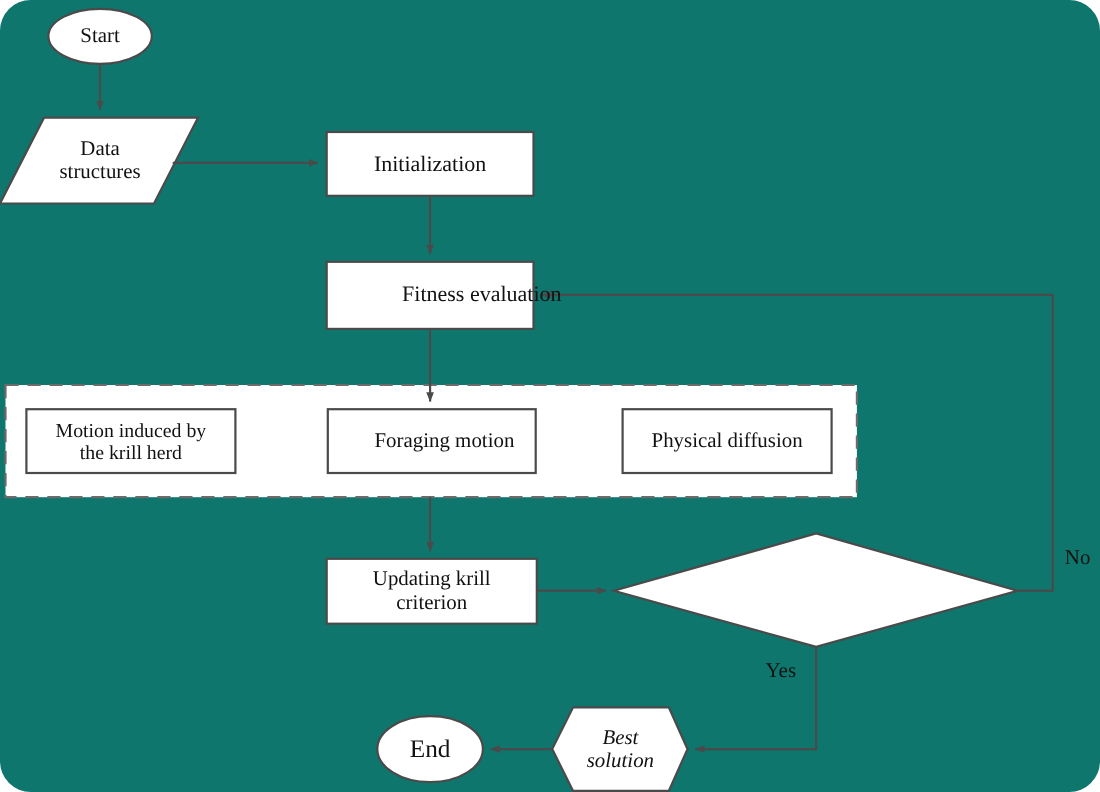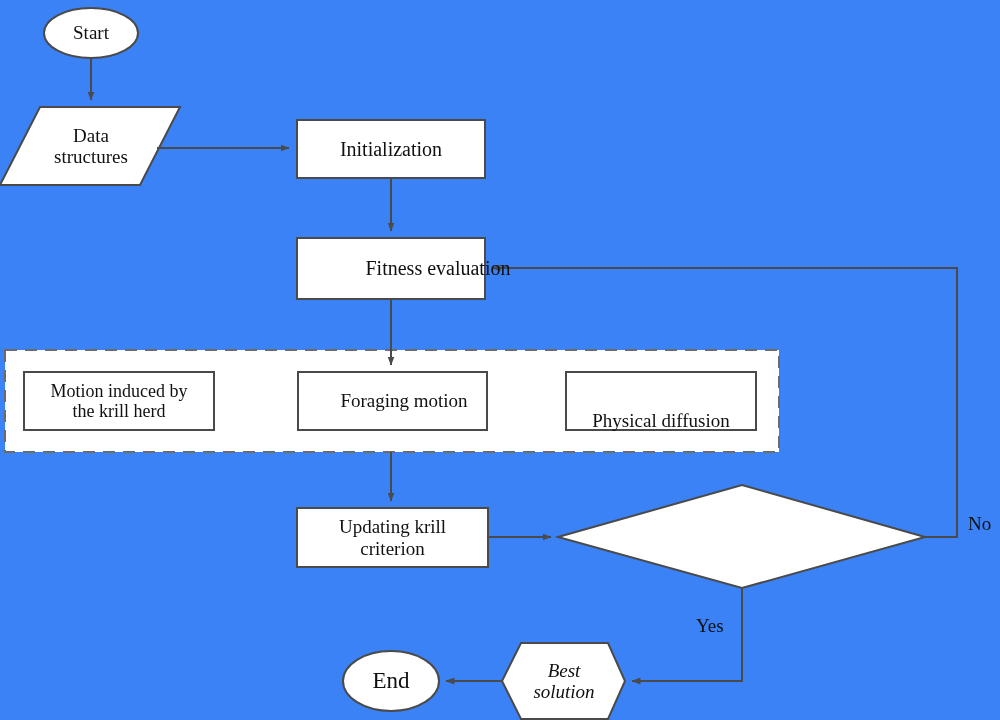--- a/index.html
+++ b/index.html
@@ -8,22 +8,23 @@
     padding: 0;
     background: #ffffff;
   }
   body {
     font-family: "Liberation Serif", "DejaVu Serif", serif;
   }
   #flowchart-canvas {
     position: relative;
     width: 1000px;
     height: 720px;
-    background: #3b82f6;
+    background: #0f766e;
     overflow: hidden;
+    border-radius: 28px;
   }
   #flow-svg {
     position: absolute;
     left: 0;
     top: 0;
     width: 1000px;
     height: 720px;
   }
   .node-label {
     position: absolute;
@@ -36,21 +37,20 @@
     line-height: 1.12;
     pointer-events: none;
     white-space: pre-line;
   }
   .edge-label {
     position: absolute;
     color: #111111;
     font-family: "Liberation Serif", "DejaVu Serif", serif;
     line-height: 1;
     white-space: nowrap;
-    margin-top: 16px;
   }
   .hit {
     position: absolute;
     background: transparent;
   }
 </style>
 </head>
 <body>
 
 <div id="flowchart-canvas">
@@ -115,21 +115,21 @@
 
   <div class="node-label" style="left:297px; top:120px; width:188px; height:58px; font-size:20px;">Initialization</div>
 
   <div class="node-label" style="left:297px; top:238px; width:188px; height:61px; font-size:20px;padding-left:47px;">Fitness evaluation</div>
 
   <div class="node-label" style="left:24px; top:372px; width:190px; height:58px; font-size:18px;">Motion induced by
 the krill herd</div>
 
   <div class="node-label" style="left:298px; top:372px; width:212px; height:58px; font-size:19px;">Foraging motion</div>
 
-  <div class="node-label" style="left:566px; top:372px; width:190px; height:58px; font-size:19px;margin-top:20px;">Physical diffusion</div>
+  <div class="node-label" style="left:566px; top:372px; width:190px; height:58px; font-size:19px;">Physical diffusion</div>
 
   <div class="node-label" style="left:297px; top:508px; width:191px; height:59px; font-size:19px;">Updating krill
 criterion</div>
 
 
   <div class="node-label" style="left:512px; top:646px; width:104px; height:70px; font-size:19px;font-style:italic;">Best
 solution</div>
 
   <div class="node-label" style="left:343px; top:651px; width:96px; height:60px; font-size:23px;">End</div>
 

